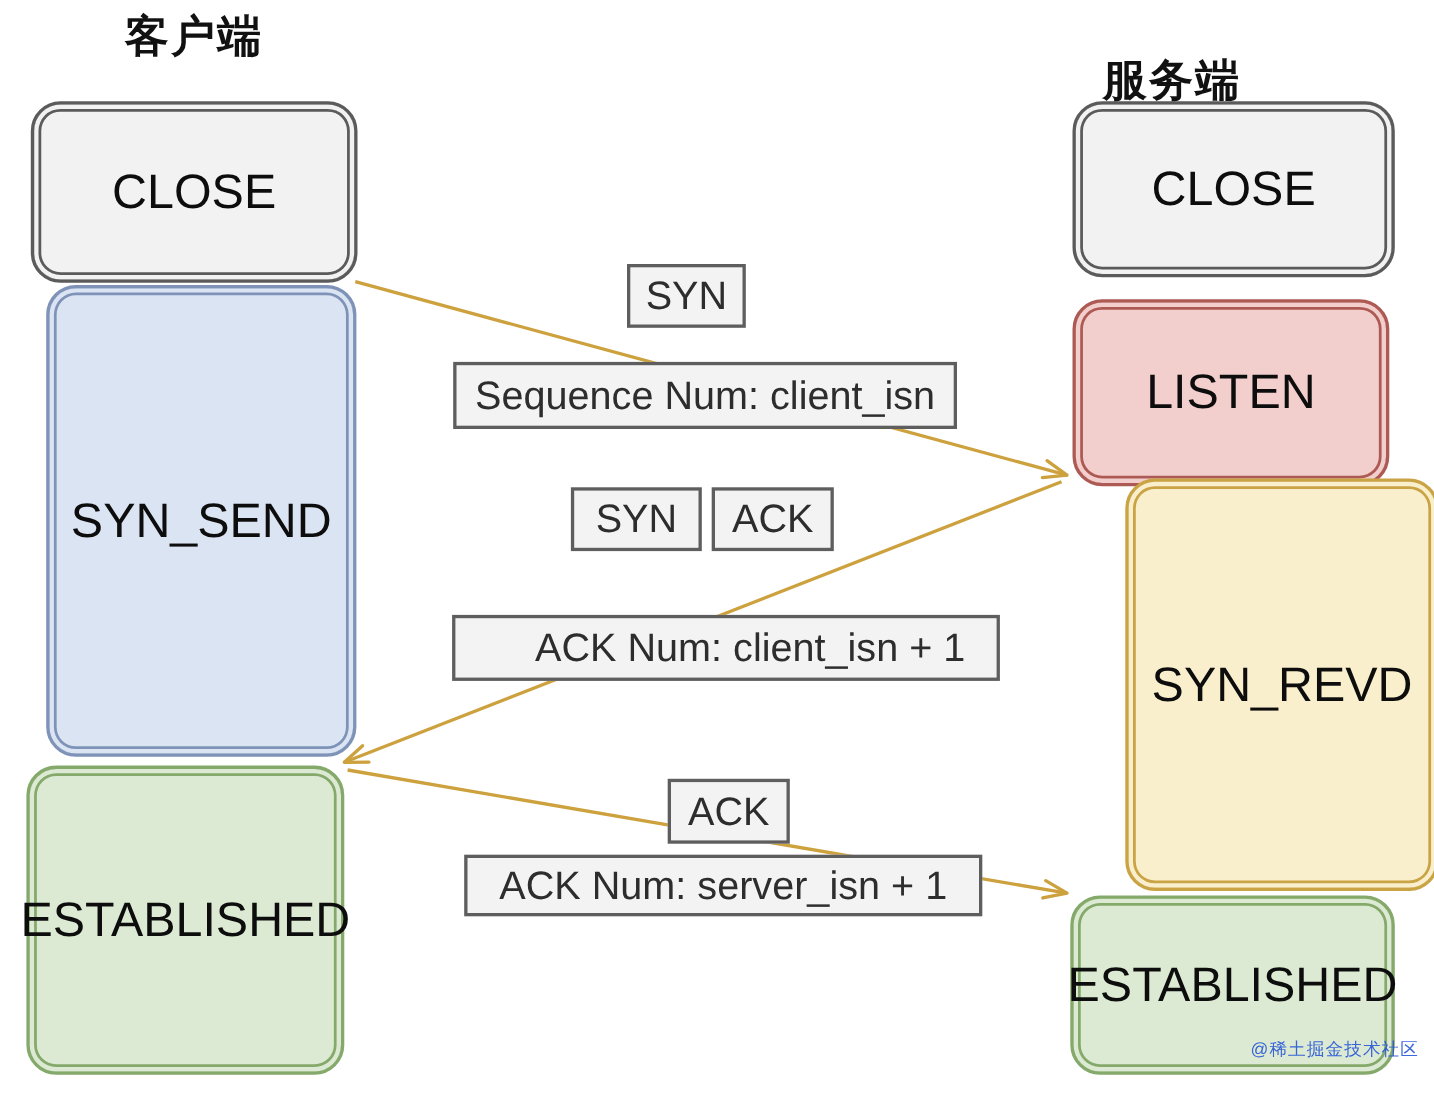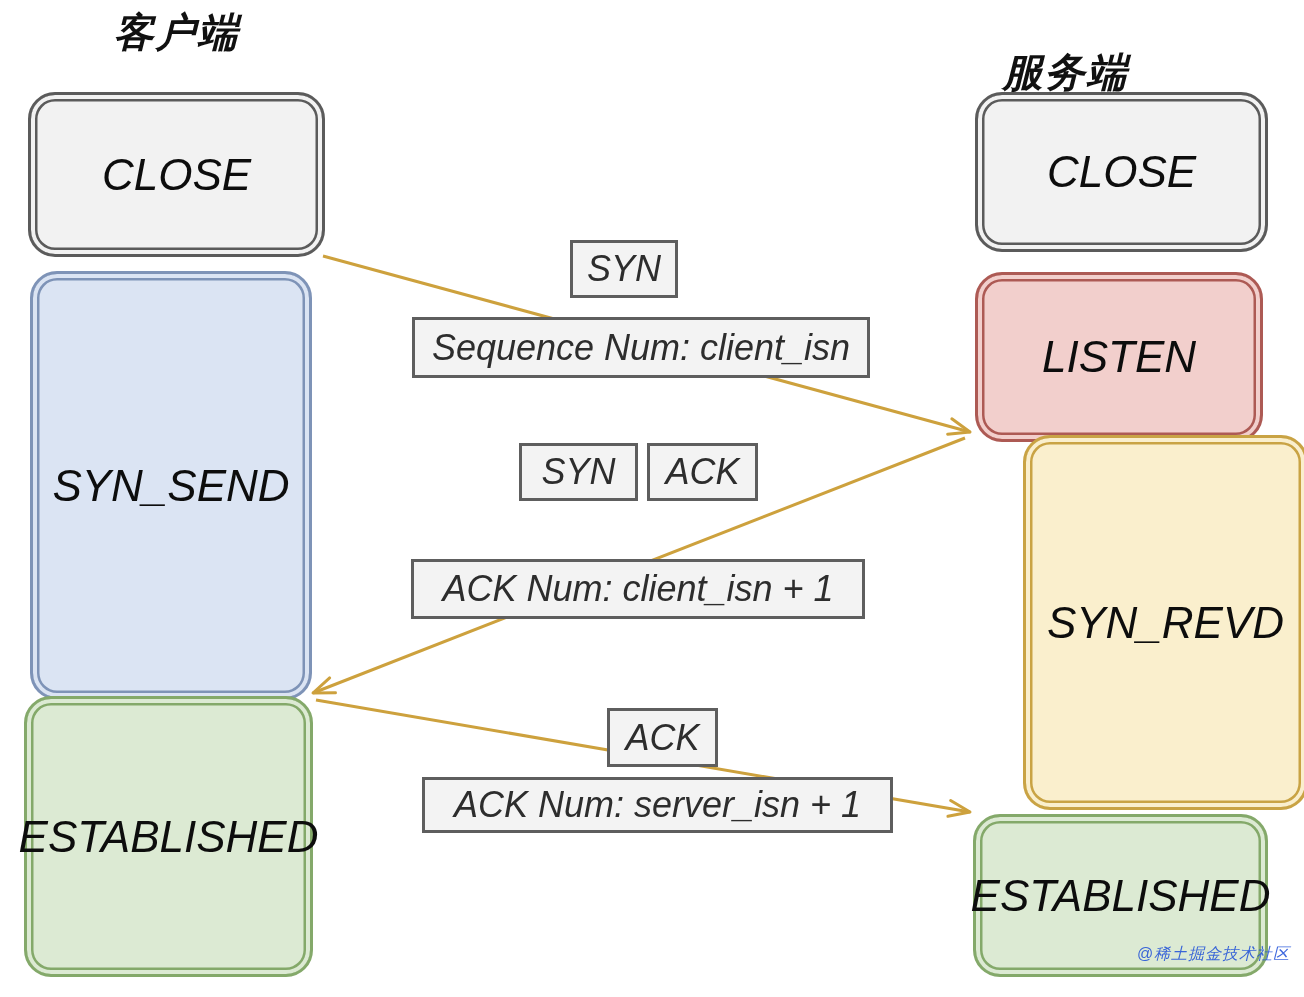--- a/index.html
+++ b/index.html
@@ -2,58 +2,57 @@
 <html><head>
 <meta charset="utf-8">
 <style>
   html,body{margin:0;padding:0;background:#ffffff;}
   #canvas{
     position:relative;
     width:1304px;height:997px;
     background:#ffffff;
     font-family:"Liberation Sans","DejaVu Sans",sans-serif;
     overflow:hidden;
-    font-style:italic;
   }
   #arrow-layer{position:absolute;left:0;top:0;width:1304px;height:997px;z-index:1;}
   .col-title{
     position:absolute;z-index:2;
     display:flex;align-items:center;justify-content:center;
     font-size:40px;font-weight:bold;color:#111111;letter-spacing:2px;
   }
   #title-client{left:28px;top:6px;width:297px;height:52px;}
   #title-server{left:919px;top:6px;width:293px;height:52px;margin-top:40px;}
 
   .state{
     position:absolute;z-index:2;
     display:flex;align-items:center;justify-content:center;
     border:3px solid #5b5b5b;border-radius:27px;
     background:#f2f2f2;
     font-size:44px;color:#0d0d0d;
   }
   #st-c-close   {left:28px; top:92px; width:291px;height:159px;}
-  #st-c-synsend {left:30px; top:259px;width:276px;height:423px;margin-top:12px;}
+  #st-c-synsend {left:42px; top:259px;width:276px;height:423px;}
   #st-c-estab   {left:24px; top:696px;width:283px;height:275px;}
   #st-s-close   {left:975px;top:92px; width:287px;height:154px;}
   #st-s-listen  {left:975px;top:260px;width:282px;height:164px;}
   #st-s-synrevd {left:975px;top:435px;width:279px;height:369px;margin-left:48px;}
   #st-s-estab   {left:973px;top:814px;width:289px;height:157px;}
 
   .msg-box{
     position:absolute;z-index:3;
     display:flex;align-items:center;justify-content:center;
     border:3px solid #a21caf;background:#f3f3f3;
     font-size:36px;color:#2d2d2d;white-space:nowrap;
   }
   #m1-flag {left:570px;top:240px;width:102px;height:52px;}
   #m1-d1   {left:412px;top:317px;width:452px;height:55px;}
   #m2-flag1{left:519px;top:443px;width:113px;height:52px;}
   #m2-flag2{left:647px;top:443px;width:105px;height:52px;}
   #m2-d1   {left:393px;top:501px;width:494px;height:52px;}
-  #m2-d2   {left:411px;top:559px;width:448px;height:54px;}
+  #m2-d2   {left:411px;top:559px;width:448px;height:54px;padding-left:44px;}
   #m3-flag {left:607px;top:708px;width:105px;height:53px;}
   #m3-d1   {left:422px;top:777px;width:465px;height:50px;text-align:right;}
 
   #watermark{
     position:absolute;z-index:4;
     right:14px;top:944px;
     font-size:16px;color:#1d4ed8;opacity:.85;letter-spacing:1px;
   }
 </style>
 </head>
@@ -94,21 +93,21 @@
   <div id="st-s-synrevd" class="state" style="background: rgb(250, 239, 205); border-color: rgb(201, 163, 68); box-shadow: rgb(250, 239, 205) 0px 0px 0px 4px inset, rgb(201, 163, 68) 0px 0px 0px 6.5px inset;">
     <span>SYN_REVD</span>
   </div>
   <div id="st-s-estab" class="state" style="background: rgb(220, 234, 211); border-color: rgb(132, 169, 106); box-shadow: rgb(220, 234, 211) 0px 0px 0px 4px inset, rgb(132, 169, 106) 0px 0px 0px 6.5px inset;">
     <span>ESTABLISHED</span>
   </div>
 
   <div id="m1-flag" class="msg-box" style="background: rgb(243, 243, 243); border-color: rgb(94, 94, 94);">
     <span>SYN</span>
   </div>
-  <div id="m1-d1" class="msg-box" style="background: rgb(243, 243, 243); border-color: rgb(94, 94, 94);">
+  <div id="m1-d1" class="msg-box" style="background: rgb(243, 243, 243); border-color: rgb(94, 94, 94); margin-top: 12px;">
     <span>Sequence Num: client_isn</span>
   </div>
 
   <div id="m2-flag1" class="msg-box" style="background: rgb(243, 243, 243); border-color: rgb(94, 94, 94);">
     <span>SYN</span>
   </div>
   <div id="m2-flag2" class="msg-box" style="background: rgb(243, 243, 243); border-color: rgb(94, 94, 94);">
     <span>ACK</span>
   </div>
   <div id="m2-d2" class="msg-box" style="background: rgb(243, 243, 243); border-color: rgb(94, 94, 94);">

